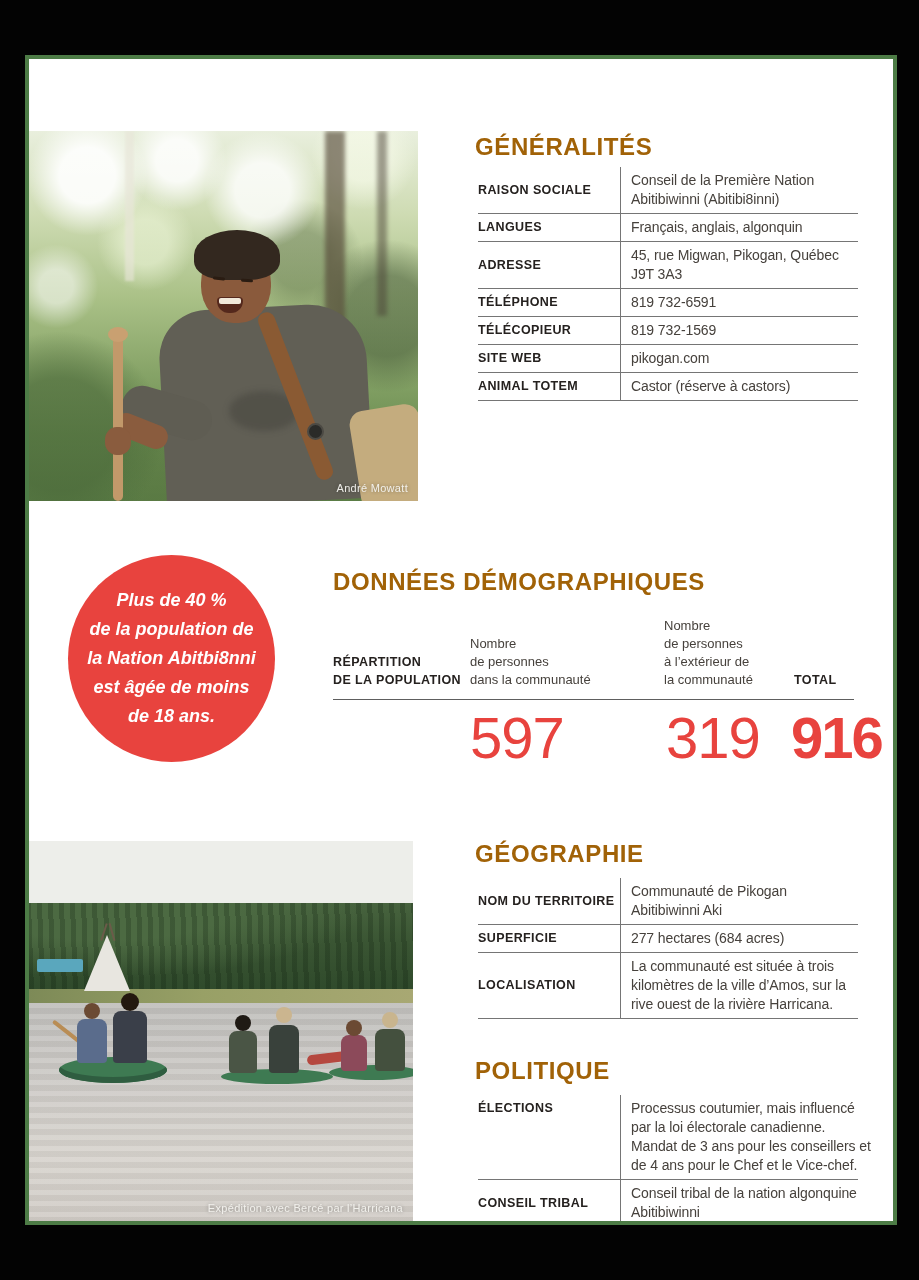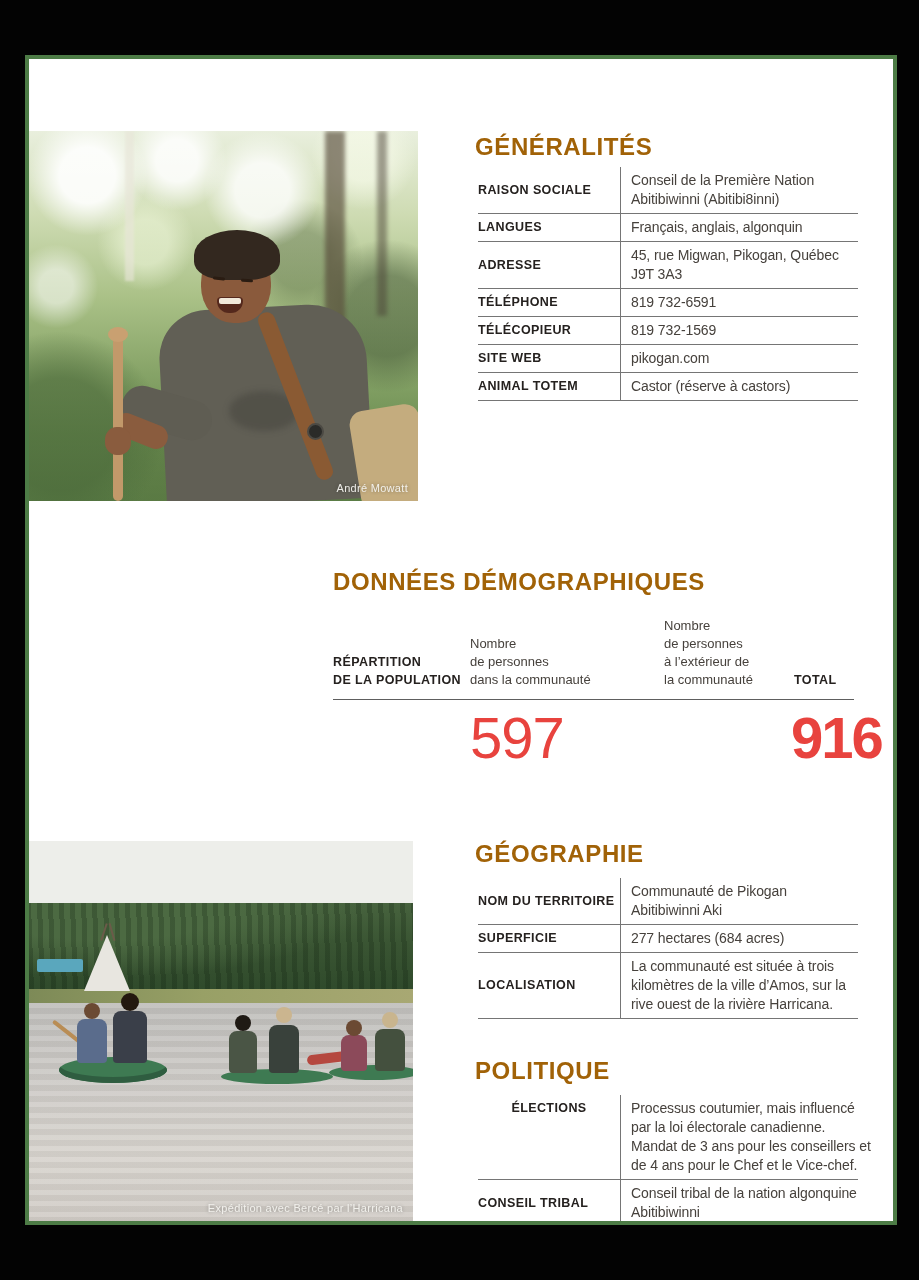--- a/index.html
+++ b/index.html
@@ -16,21 +16,21 @@
   
   .sec-title { position:absolute; font-size:24px; font-weight:bold; letter-spacing:.6px;
                color:#a16207; }
 
   
   .itable { position:absolute; width:380px; }
   .itable .vline { position:absolute; left:142px; top:0; bottom:0; width:1px; background:#757575; }
   .itable .row { display:flex; align-items:center; border-bottom:1px solid #757575;
                  padding:4px 0; min-height:27px; }
   .itable .row.va-top { align-items:flex-start; }
-  .itable .row.va-top .lab { padding-top:2px;text-align:center; }
+  .itable .row.va-top .lab { padding-top:2px; }
   .itable .row.no-border { border-bottom:none; }
   .itable .lab { width:142px; flex:0 0 142px; font-size:12.5px; font-weight:bold;
                  letter-spacing:.4px; color:#25211F; line-height:15px; }
   .itable .val { flex:1; padding-left:11px; font-size:14px; color:#46413C;
                  line-height:19px; letter-spacing:-.1px; }
 
   
   .demo { position:absolute; left:304px; top:540px; width:521px; }
   .demo-head { position:relative; height:101px; border-bottom:1px solid #5e5e5e; }
   .demo-col { position:absolute; bottom:10px; font-size:13px; line-height:18px; color:#46413C; }
@@ -209,37 +209,45 @@
         <div class="row">
           <div class="lab">SITE WEB</div>
           <div class="val pre">pikogan.com</div>
         </div>
         <div class="row">
           <div class="lab">ANIMAL TOTEM</div>
           <div class="val pre">Castor (réserve à castors)</div>
         </div>
       </div>
 
+      <div class="callout">
+        <div class="txt">Plus de 40 %
+de la population de
+la Nation Abitbi8nni
+est âgée de moins
+de 18 ans.</div>
+      </div>
 
       <div class="sec-title" style="left:304px; top:509px;">DONNÉES DÉMOGRAPHIQUES</div>
 
       <div class="demo">
         <div class="demo-head">
           <div class="demo-col bold pre" style="left:0;">RÉPARTITION
 DE LA POPULATION</div>
           <div class="demo-col pre" style="left:137px;">Nombre
 de personnes
 dans la communauté</div>
           <div class="demo-col pre" style="left:331px;">Nombre
 de personnes
 à l’extérieur de
 la communauté</div>
           <div class="demo-col bold" style="left:461px;">TOTAL</div>
         </div>
         <div class="demo-num" style="left:137px;">597</div>
+        <div class="demo-num" style="left:333px;">319</div>
         <div class="demo-num total" style="left:458px;">916</div>
       </div>
 
       <div class="photo canoe">
         <div class="sky"></div>
         <div class="forest"></div>
         <div class="shore"></div>
         <div class="water"></div>
         <div class="tipi-pole tp1"></div>
         <div class="tipi-pole tp2"></div>

